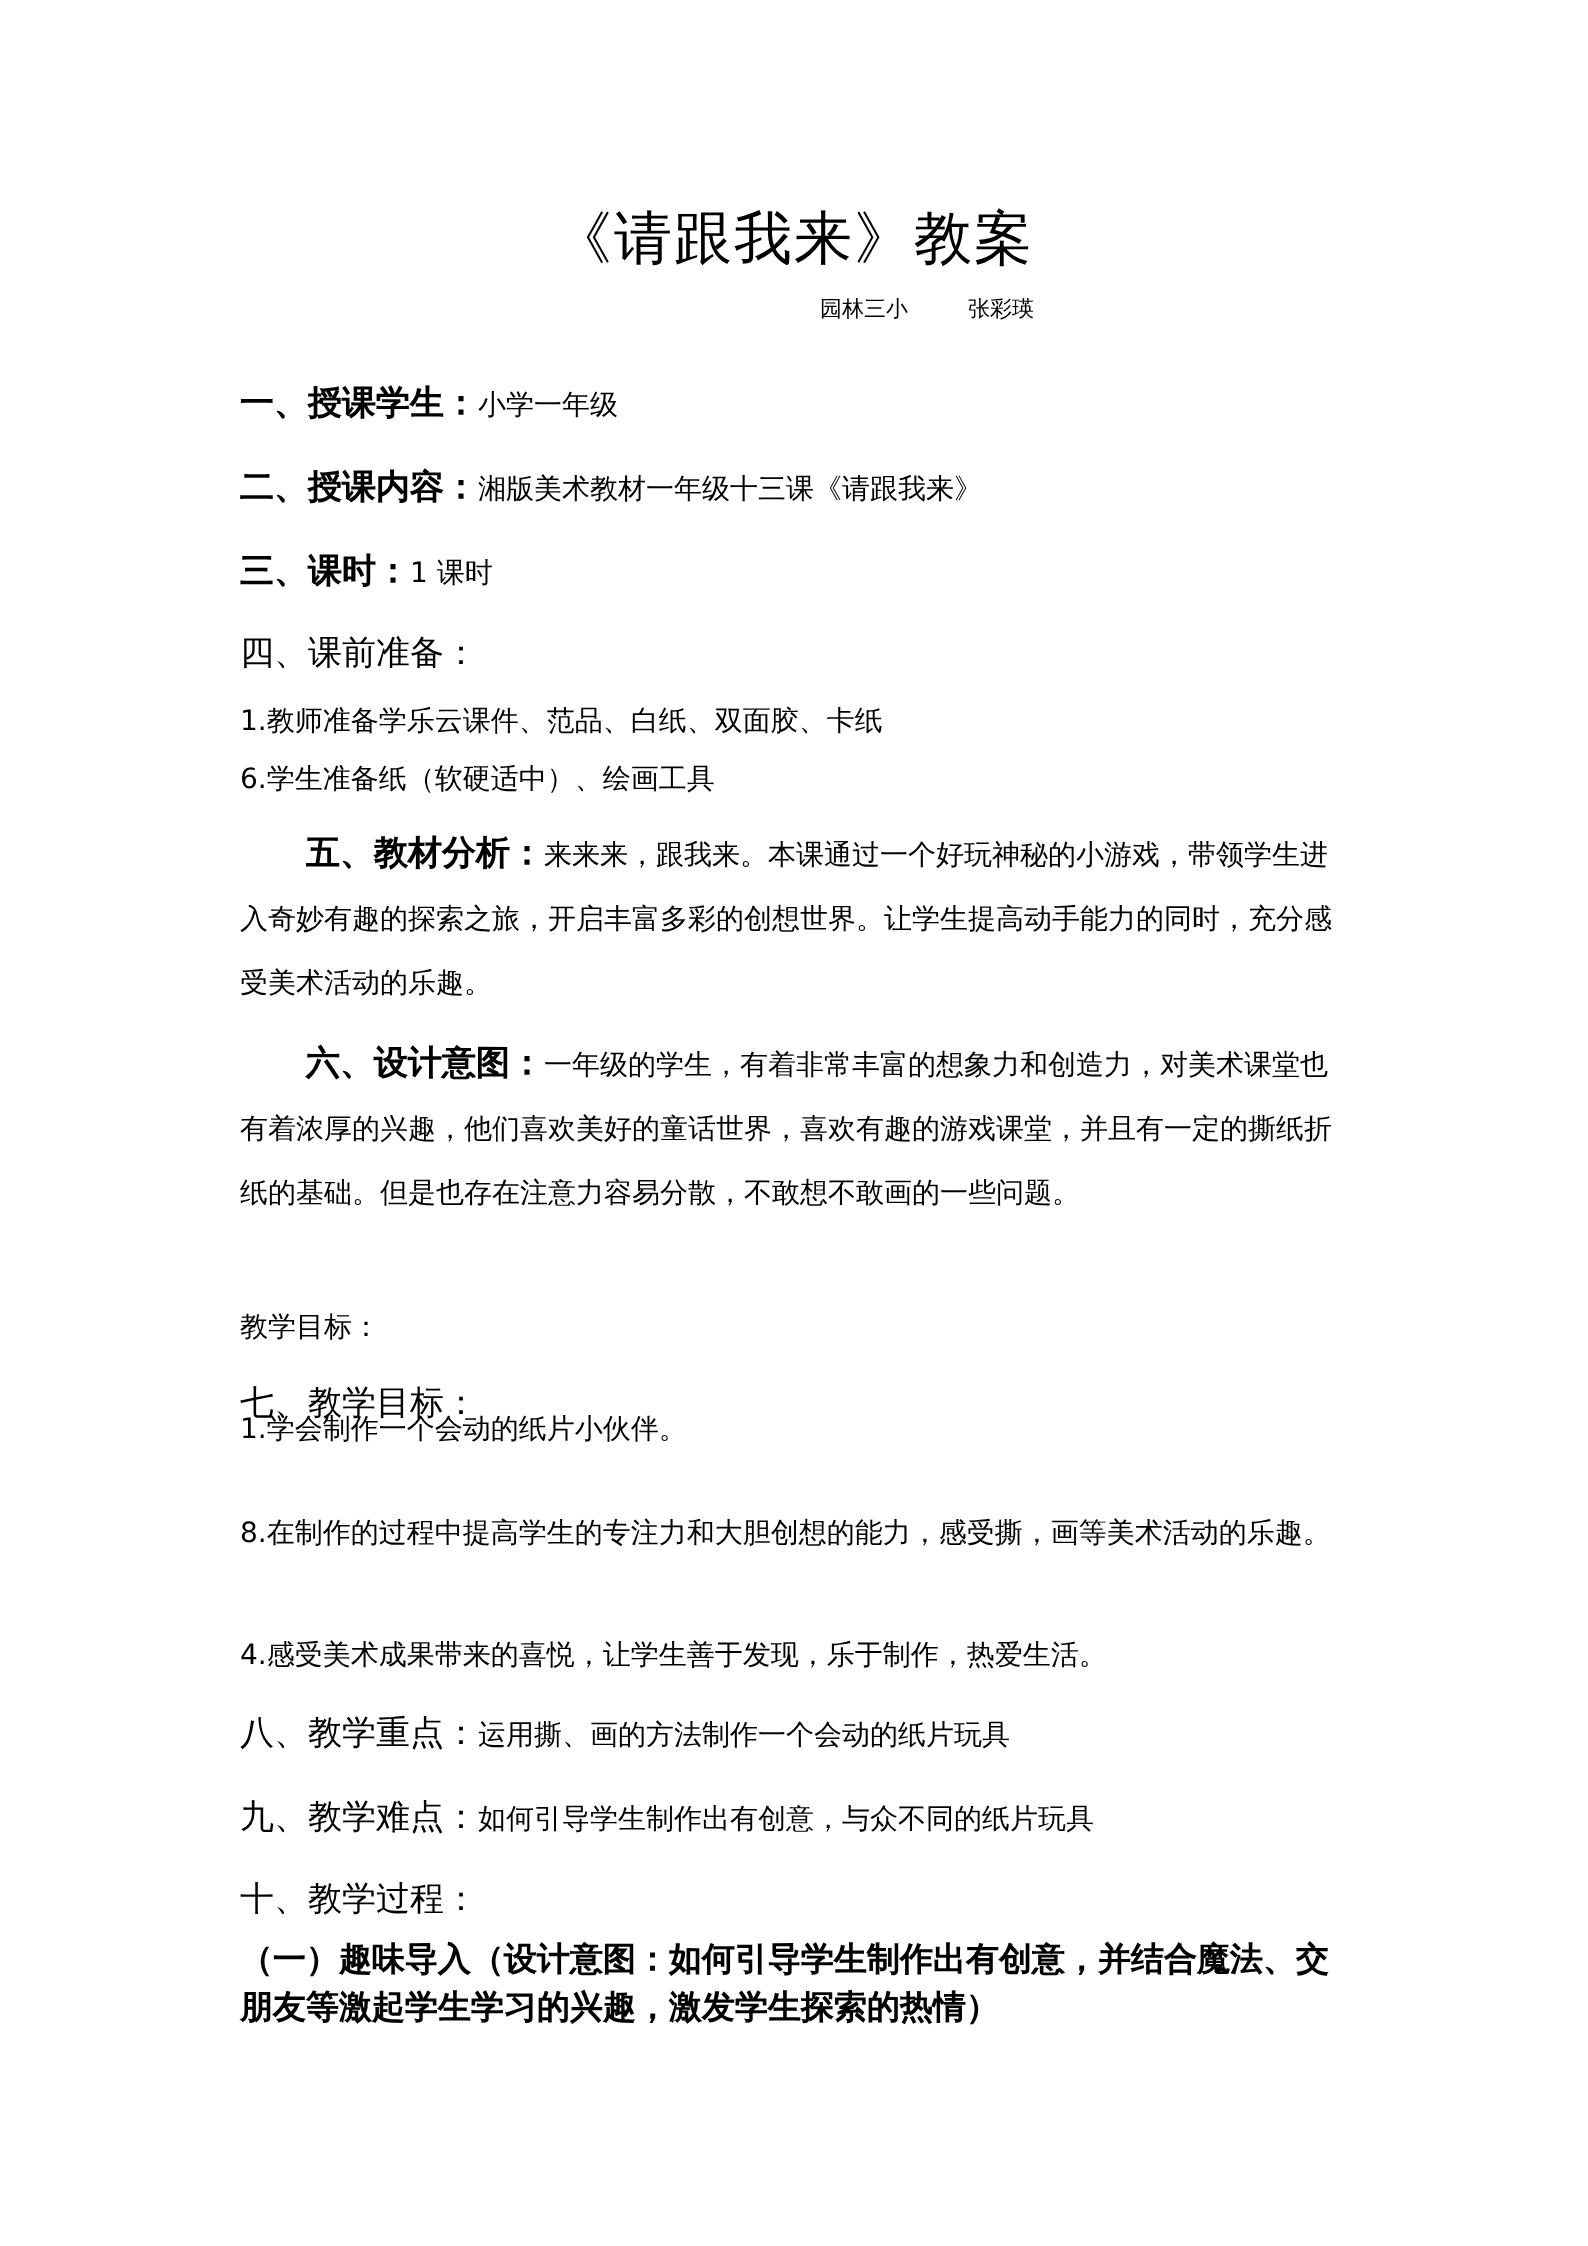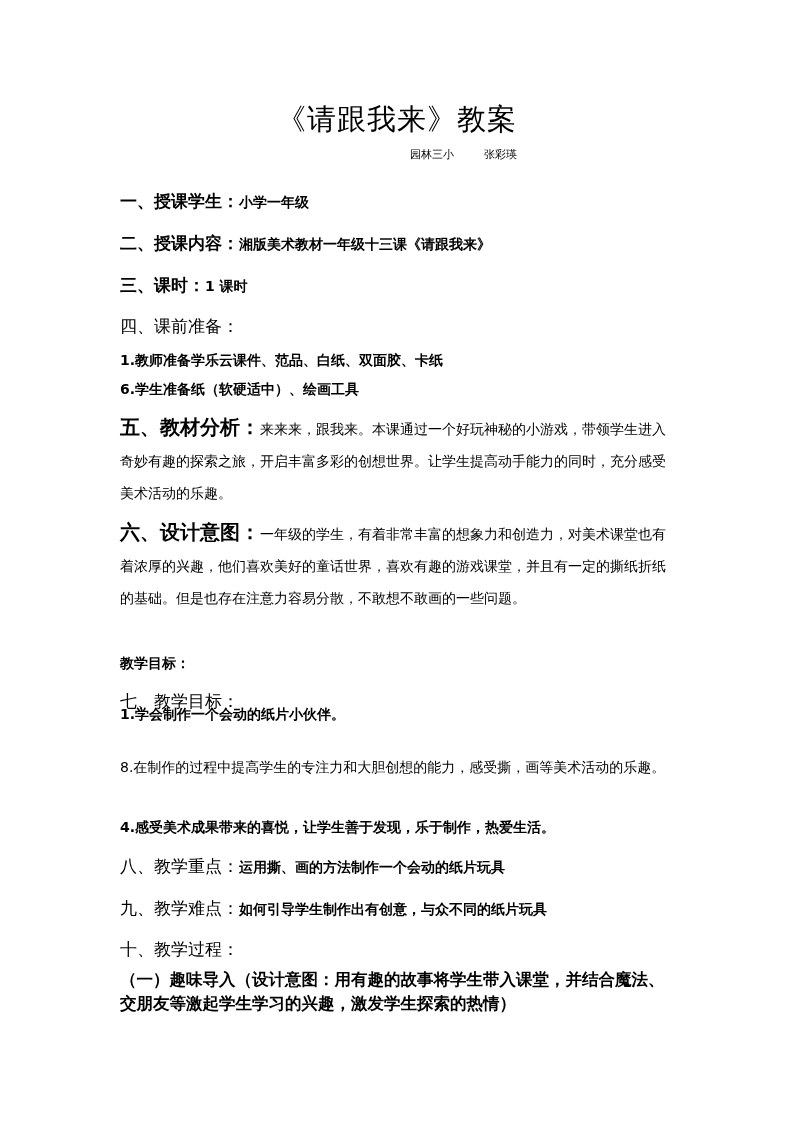--- a/index.html
+++ b/index.html
@@ -5,23 +5,23 @@
   html, body { margin: 0; padding: 0; background: #ffffff; }
   body { width: 794px; height: 1123px; position: relative; overflow: hidden;
          font-family: "DejaVu Sans", "Liberation Sans", sans-serif; color: #000; }
   .title { position: absolute; left: 0; width: 794px; top: 100px; text-align: center;
            font-size: 29px; letter-spacing: 1px; }
   .author { position: absolute; left: 410px; top: 147px; font-size: 11px; }
   .author span.gap { display: inline-block; width: 30px; }
   .line { position: absolute; left: 120px; white-space: nowrap; }
   .h { font-size: 17px; font-weight: bold; }
   .hn { font-size: 17px; }
-  .b { font-size: 14px; font-weight: bold; text-align: right; }
+  .b { font-size: 14px; font-weight: normal; text-align: right; }
   .para { position: absolute; left: 120px; width: 548px; font-size: 14px; line-height: 32px; }
-  .para .h { font-size: 20px; }
+  .para .h { font-size: 17px; margin-left: 33px; }
   .bold-sub { position: absolute; left: 120px; width: 556px; font-size: 16.5px; font-weight: bold; line-height: 24px; }
 </style>
 </head>
 <body>
 
 <div class="title">《请跟我来》教案</div>
 <div class="author">
   <span>园林三小</span><span class="gap"></span><span>张彩瑛</span>
 </div>
 
@@ -63,13 +63,13 @@
   <span class="hn">八、教学重点：</span><span class="b">运用撕、画的方法制作一个会动的纸片玩具</span>
 </div>
 
 <div class="line" style="top:897px">
   <span class="hn">九、教学难点：</span><span class="b">如何引导学生制作出有创意，与众不同的纸片玩具</span>
 </div>
 
 <div class="line" style="top:938px">
   <span class="hn">十、教学过程：</span>
 </div>
-<div class="bold-sub" style="top:968px">（一）趣味导入（设计意图：用有趣的故事将学生带入课堂，并结合魔法、交朋友等激起学生学习的兴趣，激发学生探索的热情）</div>
+<div class="bold-sub" style="top:968px">（一）趣味导入（设计意图：如何引导学生制作出有创意，并结合魔法、交朋友等激起学生学习的兴趣，激发学生探索的热情）</div>
 
 </body></html>

